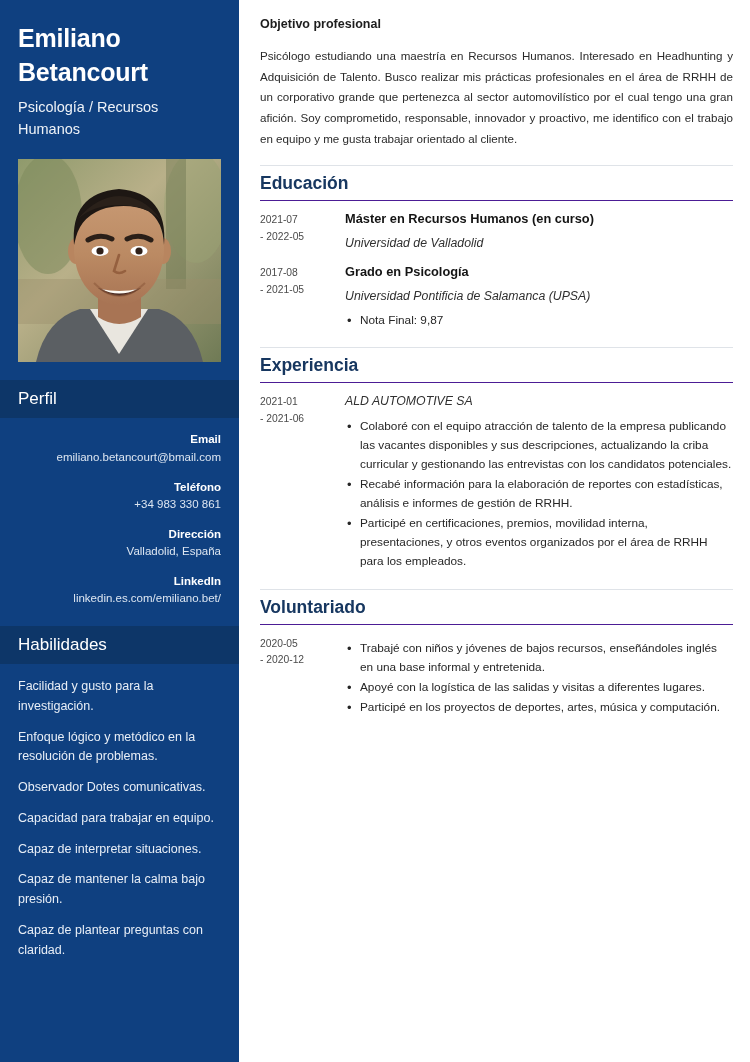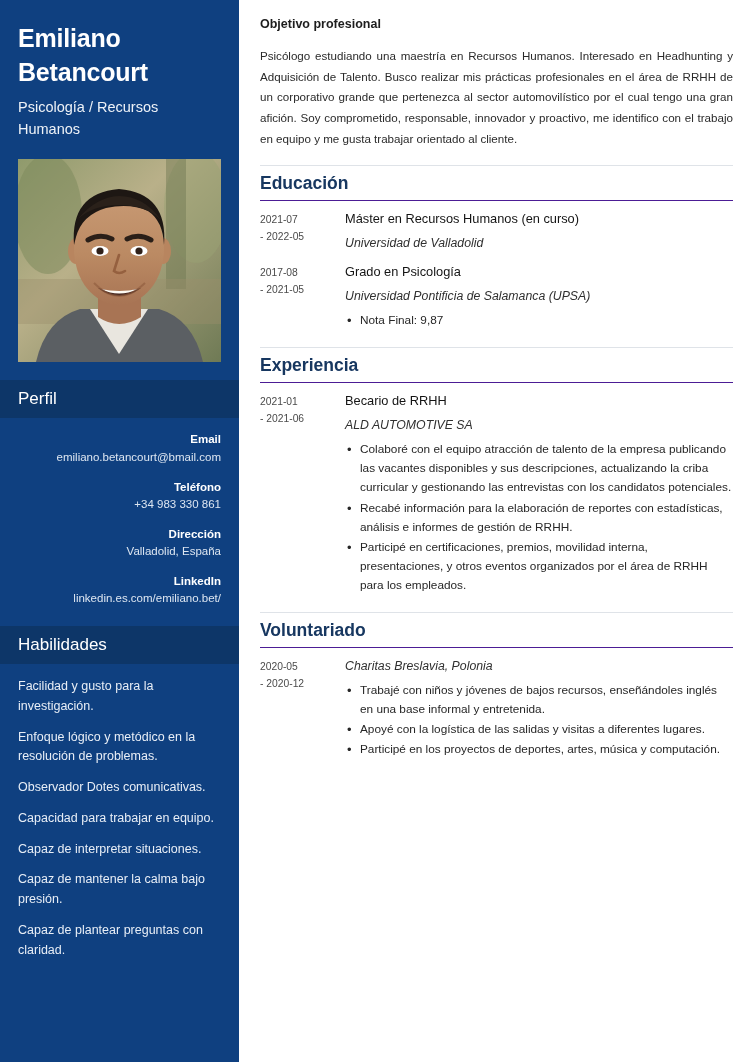--- a/index.html
+++ b/index.html
@@ -137,21 +137,21 @@
     min-width: 74px;
     padding-top: 2px;
     font-size: 10.3px;
     color: #4a4a4a;
     line-height: 1.62;
   }
   .entry-body { flex: 1; padding-left: 11px; }
 
   .entry-title {
     font-size: 12.8px;
-    font-weight: normal;
+    font-weight: bold;
     color: #141414;
     line-height: 1.45;
     margin-bottom: 5px;
   }
   .entry-org {
     font-size: 12.3px;
     font-style: italic;
     color: #303030;
     line-height: 1.5;
   }
@@ -332,21 +332,20 @@
       <div class="section-head-wrap">
         <div class="section-head">Experiencia</div>
       </div>
 
       <div class="entry">
         <div class="entry-dates">
           <div>2021-01</div>
           <div>- 2021-06</div>
         </div>
         <div class="entry-body">
-          <div class="entry-title">Becario de RRHH</div>
           <div class="entry-org spaced">ALD AUTOMOTIVE SA</div>
           <ul class="bullets">
             <li>Colaboré con el equipo atracción de talento de la empresa publicando las vacantes disponibles y sus descripciones, actualizando la criba curricular y gestionando las entrevistas con los candidatos potenciales.</li>
             <li>Recabé información para la elaboración de reportes con estadísticas, análisis e informes de gestión de RRHH.</li>
             <li>Participé en certificaciones, premios, movilidad interna, presentaciones, y otros eventos organizados por el área de RRHH para los empleados.</li>
           </ul>
         </div>
       </div>
     </div>
 
@@ -354,21 +353,20 @@
       <div class="section-head-wrap">
         <div class="section-head">Voluntariado</div>
       </div>
 
       <div class="entry">
         <div class="entry-dates">
           <div>2020-05</div>
           <div>- 2020-12</div>
         </div>
         <div class="entry-body">
-          <div class="entry-org">Charitas Breslavia, Polonia</div>
           <ul class="bullets">
             <li>Trabajé con niños y jóvenes de bajos recursos, enseñándoles inglés en una base informal y entretenida.</li>
             <li>Apoyé con la logística de las salidas y visitas a diferentes lugares.</li>
             <li>Participé en los proyectos de deportes, artes, música y computación.</li>
           </ul>
         </div>
       </div>
     </div>
 
   </main>

